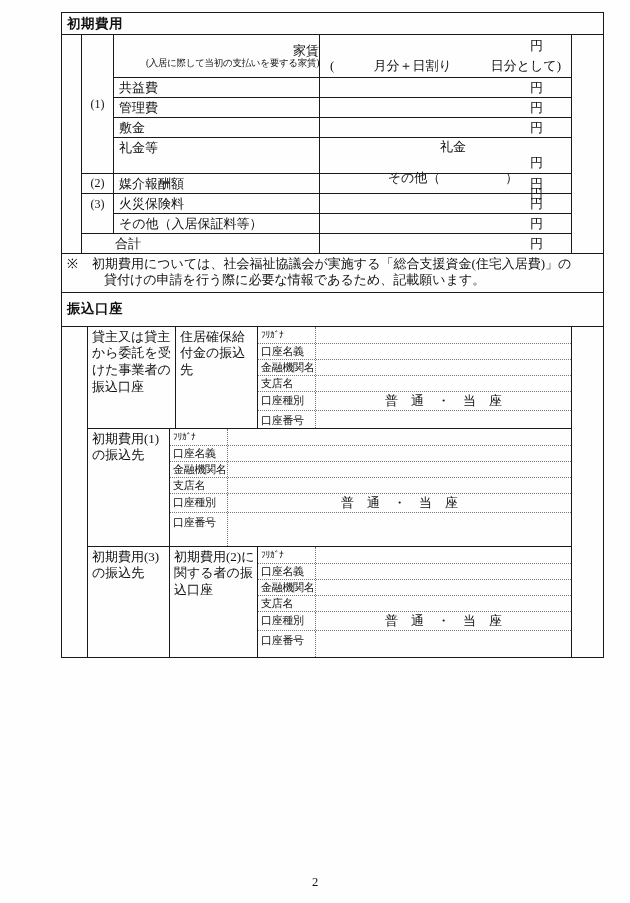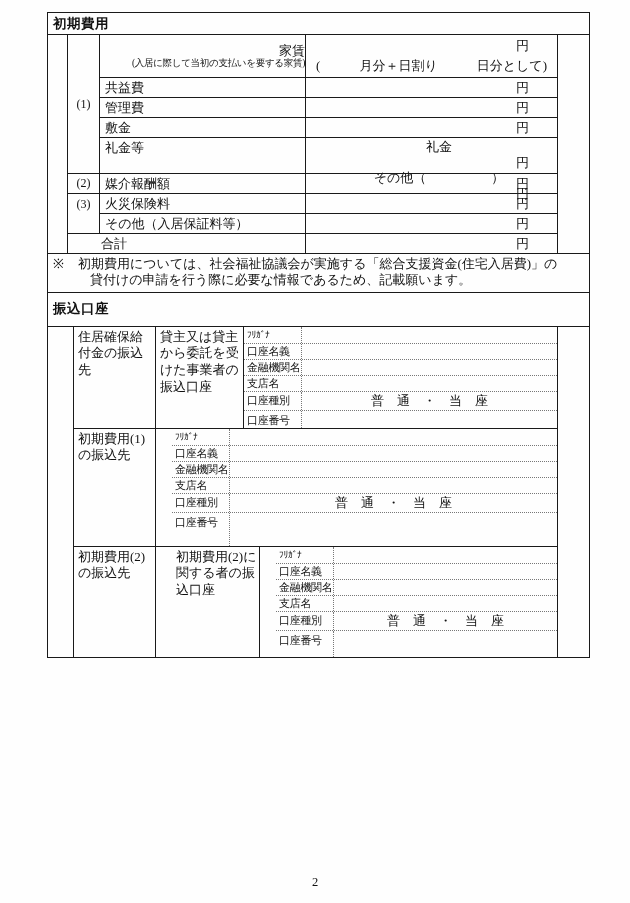--- a/index.html
+++ b/index.html
@@ -1,21 +1,21 @@
 <!DOCTYPE html>
 <html><head>
 <meta charset="utf-8">
 <style>
   html,body{margin:0;padding:0;}
   body{
     width:630px;height:903px;position:relative;background:#fefefe;
     font-family:"Liberation Serif","DejaVu Serif",serif;color:#111;
     -webkit-font-smoothing:antialiased;
   }
-  .sheet{position:absolute;left:47px;top:12px;width:543px;border:1px solid #1a1a1a;background:#fefefe;}
+  .sheet{position:absolute;left:61px;top:12px;width:543px;border:1px solid #1a1a1a;background:#fefefe;}
   *{box-sizing:border-box;}
 
   
   .hd{height:21px;display:flex;align-items:center;padding-left:5px;font-weight:bold;font-size:13.5px;letter-spacing:.5px;}
   .hd-mid{border-top:1px solid #1a1a1a;height:34px;}
 
   
   .t1{display:flex;border-top:1px solid #1a1a1a;}
   .t1-left{width:20px;border-right:1px solid #1a1a1a;}
   .t1-right{width:32px;border-left:1px solid #1a1a1a;}
@@ -44,21 +44,21 @@
   .note-l1{display:flex;}
   .note-mark{width:28px;text-align:left;padding-left:3px;flex:none;}
   .note-l2{padding-left:40px;}
 
   
   .t2{display:flex;border-top:1px solid #1a1a1a;}
   .t2-left{width:26px;border-right:1px solid #1a1a1a;}
   .t2-right{width:32px;border-left:1px solid #1a1a1a;}
   .t2-mid{flex:1;display:flex;flex-direction:column;}
   .blk{display:flex;}
-  .blk + .blk{border-top:1px solid #1a1a1a;gap:16px;}
+  .blk + .blk{border-top:1px solid #1a1a1a;}
   .blk-0{min-height:101px;}
   .blk-1{min-height:118px;}
   .blk-2{min-height:111px;}
   .bcol{font-size:13px;line-height:1.3;padding:2px 2px 0 4px;}
   .b-recipient{width:82px;border-right:1px solid #1a1a1a;}
   .b-desc{width:88px;border-right:1px solid #1a1a1a;}
   .b-fields{flex:1;display:flex;flex-direction:column;}
   .fr{display:flex;min-height:16px;align-items:center;}
   .fr + .fr{border-top:1px dotted #777;}
   .fr-last{flex:1;align-items:flex-start;}
@@ -143,22 +143,22 @@
     <div class="note-l2">貸付けの申請を行う際に必要な情報であるため、記載願います。</div>
   </div>
 
   <div class="hd hd-mid">振込口座</div>
 
   <div class="t2">
     <div class="t2-left"></div>
     <div class="t2-mid">
 
       <div class="blk blk-0">
+        <div class="bcol b-desc">貸主又は貸主から委託を受けた事業者の振込口座</div>
         <div class="bcol b-recipient">住居確保給付金の振込先</div>
-        <div class="bcol b-desc">貸主又は貸主から委託を受けた事業者の振込口座</div>
         <div class="b-fields">
           <div class="fr">
             <span class="fl fl-kana">ﾌﾘｶﾞﾅ</span>
             <span class="fv"></span>
           </div>
           <div class="fr">
             <span class="fl">口座名義</span>
             <span class="fv"></span>
           </div>
           <div class="fr">
@@ -204,21 +204,21 @@
             <span class="fv">普　通　・　当　座</span>
           </div>
           <div class="fr fr-last">
             <span class="fl">口座番号</span>
             <span class="fv"></span>
           </div>
         </div>
       </div>
 
       <div class="blk blk-2">
-        <div class="bcol b-recipient">初期費用(2)の振込先</div>
+        <div class="bcol b-recipient">初期費用(3)の振込先</div>
         <div class="bcol b-desc">初期費用(2)に関する者の振込口座</div>
         <div class="b-fields">
           <div class="fr">
             <span class="fl fl-kana">ﾌﾘｶﾞﾅ</span>
             <span class="fv"></span>
           </div>
           <div class="fr">
             <span class="fl">口座名義</span>
             <span class="fv"></span>
           </div>

